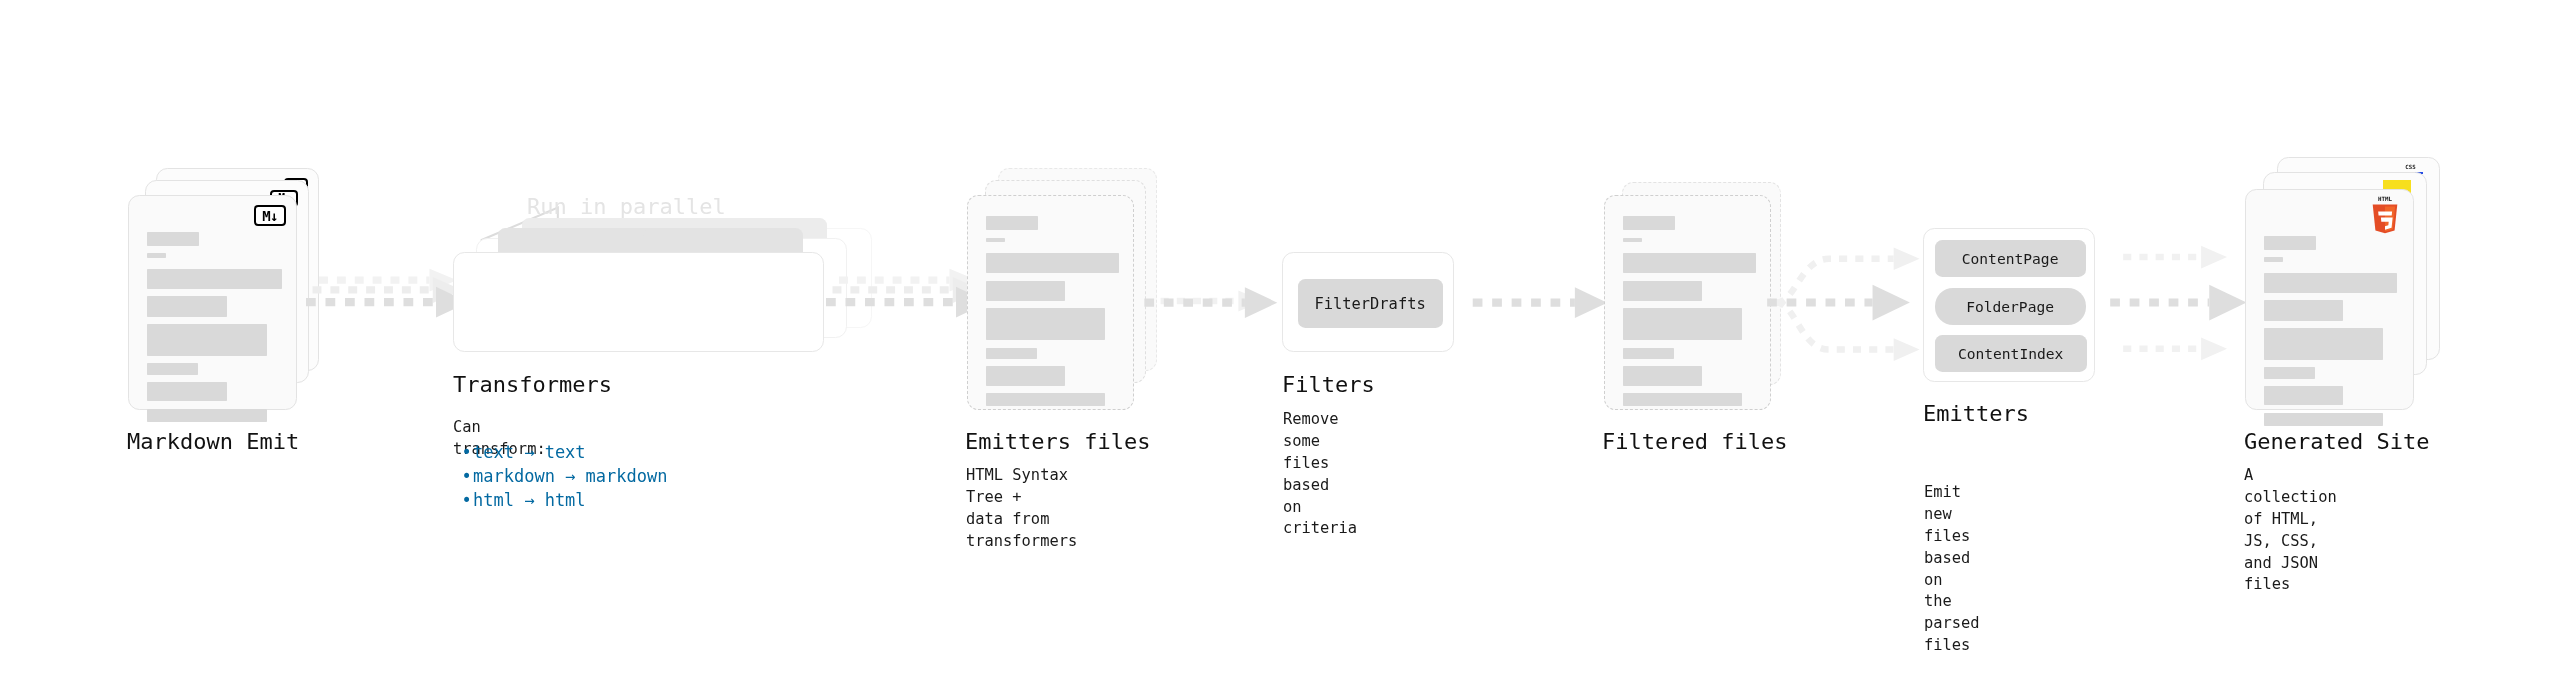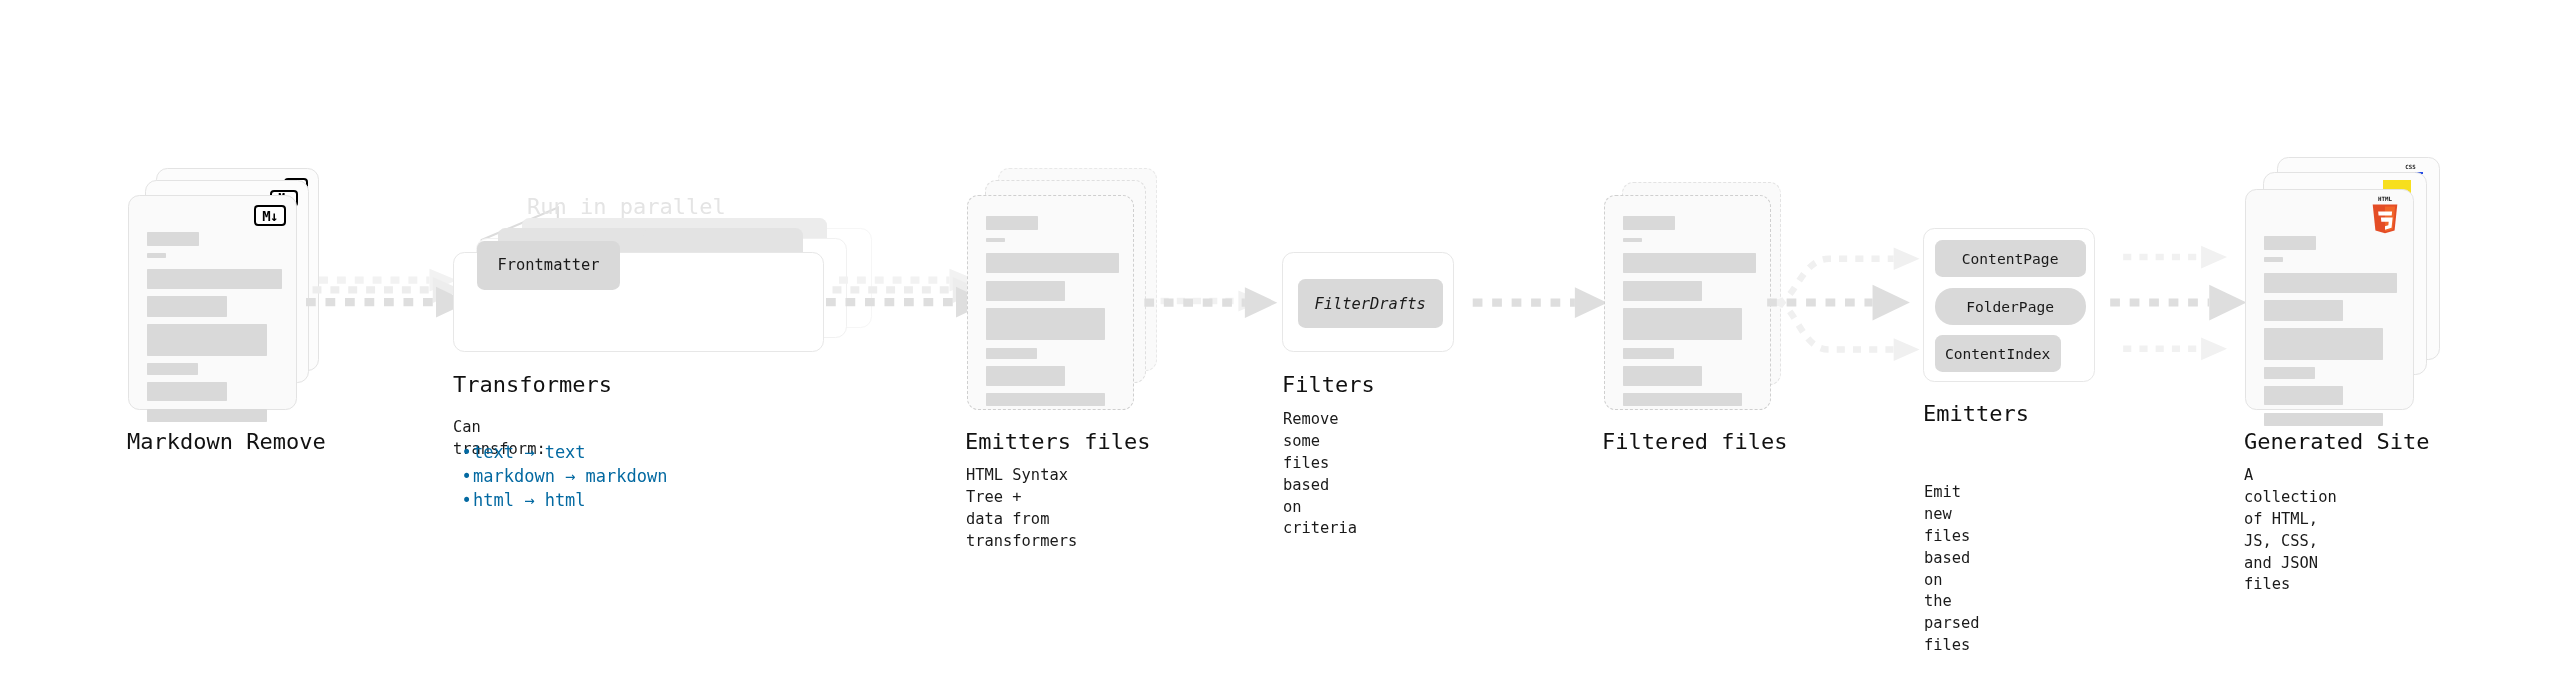--- a/index.html
+++ b/index.html
@@ -115,21 +115,21 @@
         <div class="bar" style="width:18.7px;  height:4.9px;  margin-bottom:10.6px;"></div>
         <div class="bar" style="width:135px; height:20.3px;"></div>
         <div class="bar" style="width:80px;  height:20.3px;"></div>
         <div class="bar" style="width:120px; height:32px;"></div>
         <div class="bar" style="width:51px;  height:11.4px;"></div>
         <div class="bar" style="width:80px;  height:19.5px;"></div>
         <div class="bar" style="width:120px; height:13px;"></div>
       </div>
     </div>
 
-    <div class="title" style="left:127px; top:429px;">Markdown Remove</div>
+    <div class="title" style="left:127px; top:429px;">Markdown Emit</div>
   </div>
 
   <svg style="left:309px; top:268px; width:163px; height:65px;" viewBox="0 0 200 80" width="163" height="65">
     <g>
       <line x1="12" y1="15" x2="148" y2="15" stroke="#f2f2f2" stroke-width="9" stroke-dasharray="11 11"></line>
       <polygon points="148,1 182,15 148,29" fill="#f2f2f2"></polygon>
       <line x1="4" y1="27" x2="152" y2="27" stroke="#ededed" stroke-width="9" stroke-dasharray="11 11"></line>
       <polygon points="152,11 188,27 152,43" fill="#ededed"></polygon>
       <line x1="-4" y1="42" x2="156" y2="42" stroke="#dedede" stroke-width="10" stroke-dasharray="12 12"></line>
       <polygon points="156,23 196,42 156,61" fill="#dedede"></polygon>
@@ -156,21 +156,20 @@
     <svg style="left:611px; top:268px; width:122px; height:57px;" viewBox="0 0 150 70" width="122" height="57">
       <line x1="0" y1="8" x2="36" y2="8" stroke="#ededed" stroke-width="3"></line>
       <polygon points="36,3 46,8 36,13" fill="#ededed"></polygon>
       <line x1="-2" y1="24" x2="34" y2="24" stroke="#e6e6e6" stroke-width="3"></line>
       <polygon points="34,19 44,24 34,29" fill="#e6e6e6"></polygon>
       <line x1="-8" y1="41" x2="32" y2="41" stroke="#cdcdcd" stroke-width="3"></line>
       <polygon points="32,35 44,41 32,47" fill="#cdcdcd"></polygon>
     </svg>
 
     <div class="pbox" style="left:453px; top:252px; width:371px; height:100px;">
-      <div class="pill" style="left:23px; top:-12.2px; width:143px; height:49px;">Frontmatter</div>
     </div>
 
     <div class="title" style="left:453px; top:372px;">Transformers</div>
 
     <div class="subtitle" style="left:453px; top:417px;">Can transform:</div>
 
     <div class="sublist" style="left:460px; top:440px;">
       <div class="li">text → text</div>
       <div class="li">markdown → markdown</div>
       <div class="li">html → html</div>
@@ -214,21 +213,21 @@
     <g>
       <line x1="18" y1="22" x2="114" y2="22" stroke="#f1f1f1" stroke-width="8" stroke-dasharray="10 10"></line>
       <polygon points="114,9 144,22 114,35" fill="#f1f1f1"></polygon>
       <line x1="-2" y1="24" x2="122" y2="24" stroke="#dedede" stroke-width="10" stroke-dasharray="12 12"></line>
       <polygon points="122,5 162,24 122,43" fill="#dedede"></polygon>
     </g>
   </svg>
 
   <div class="node">
     <div class="pbox" style="left:1282px; top:252px; width:172px; height:100px;">
-      <div class="pill" style="left:14.6px; top:26px; width:145px; height:49px;font-style:italic;">FilterDrafts</div>
+      <div class="pill" style="left:14.6px; top:26px; width:145px; height:49px;">FilterDrafts</div>
     </div>
 
     <div class="title" style="left:1282px; top:372px;">Filters</div>
     <div class="subtitle" style="left:1283px; top:409px;">Remove some files based
 on criteria</div>
   </div>
 
   <svg style="left:1463px; top:283px; width:154px; height:49px;" viewBox="0 0 190 60" width="154" height="49">
     <g>
       <line x1="12" y1="24" x2="138" y2="24" stroke="#dedede" stroke-width="10" stroke-dasharray="12 12"></line>
@@ -266,21 +265,21 @@
 
       <line x1="-6" y1="82" x2="124" y2="82" stroke="#dedede" stroke-width="10" stroke-dasharray="12 12"></line>
       <polygon points="124,60 170,82 124,104" fill="#dedede"></polygon>
     </g>
   </svg>
 
   <div class="node">
     <div class="pbox" style="left:1923px; top:228px; width:172px; height:154px;">
       <div class="pill" style="left:10.6px; top:10.6px; width:151px; height:37px; font-size:14.6px;">ContentPage</div>
       <div class="pill" style="left:10.6px; top:59px; width:151px; height:37px; font-size:14.6px;border-radius:18px;">FolderPage</div>
-      <div class="pill" style="left:10.6px; top:106px; width:126px; height:37px; font-size:14.6px;">ContentIndex</div>
+      <div class="pill" style="left:10.6px; top:106px; width:152px; height:37px; font-size:14.6px;">ContentIndex</div>
     </div>
 
     <div class="title" style="left:1923px; top:401px;">Emitters</div>
     <div class="subtitle" style="left:1924px; top:438px;margin-top:44px;">Emit new files based on
 the parsed files</div>
   </div>
 
   <svg style="left:2105px; top:236px; width:163px; height:138px;" viewBox="0 0 200 170" width="163" height="138">
     <g>
       <line x1="22" y1="26" x2="118" y2="26" stroke="#f1f1f1" stroke-width="8" stroke-dasharray="10 10"></line>

